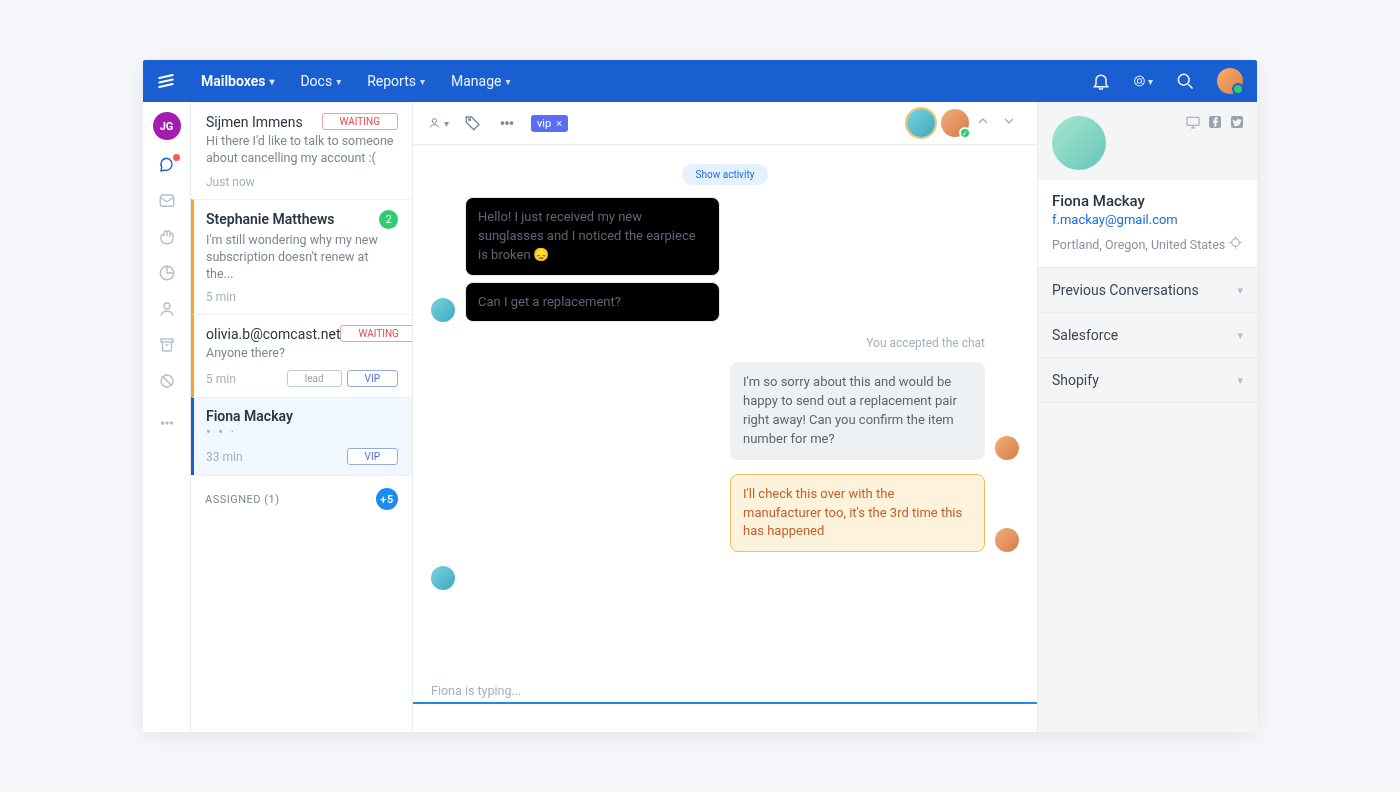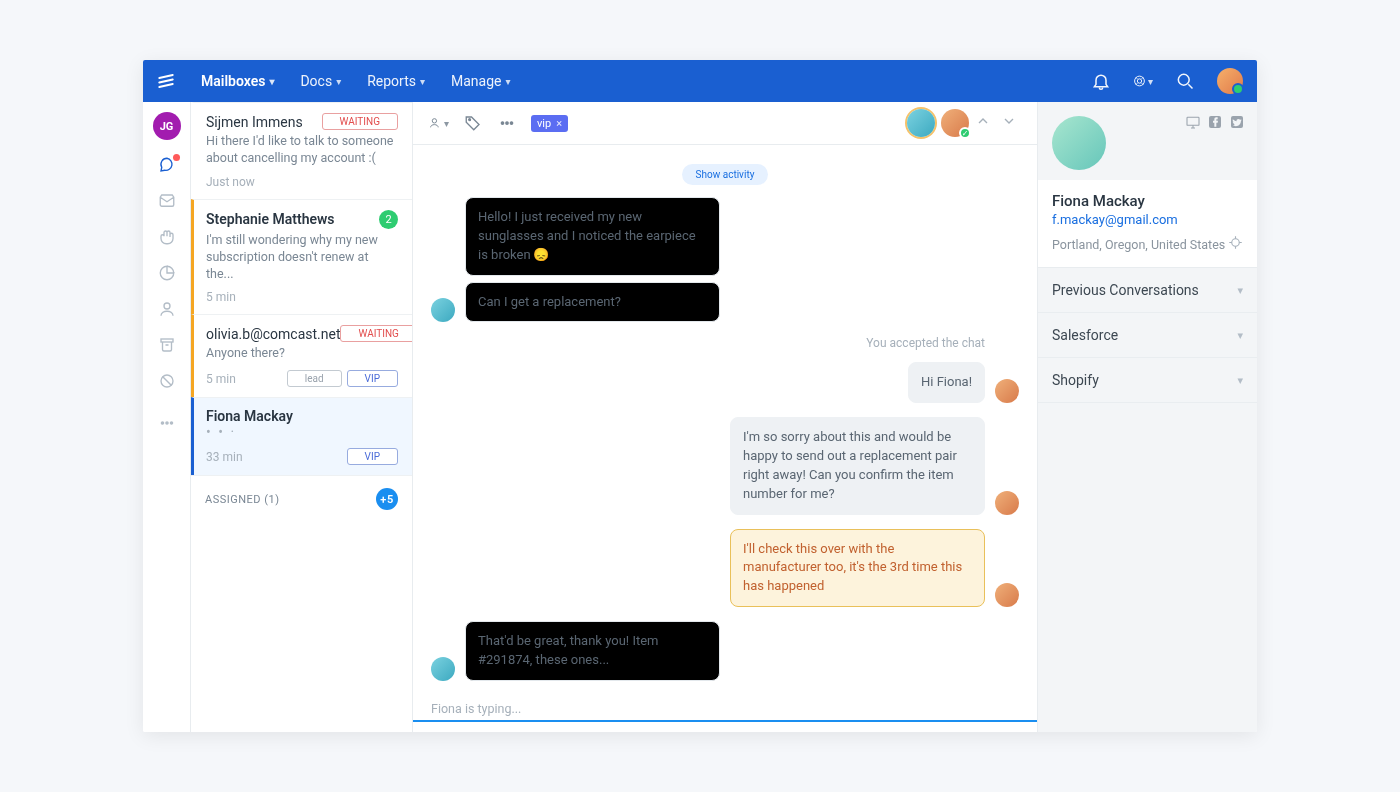--- a/index.html
+++ b/index.html
@@ -316,42 +316,33 @@
             <div class="bub-stack">
               <div class="bubble">Hello! I just received my new sunglasses and I noticed the earpiece is broken 😞</div>
               <div class="bubble">Can I get a replacement?</div>
             </div>
           </div>
 
           <div class="sys-line">You accepted the chat</div>
 
           <div class="row right">
             <div class="bub-stack">
-                <div class="bubble ltgrey">Hi Fiona!</div>
-              </div>
-            <span class="bub-av" style="background:linear-gradient(135deg,#f0b07a,#d87a4a)"></span>
-          </div>
-          <div class="row right">
-            <div class="bub-stack">
                 <div class="bubble ltgrey">I'm so sorry about this and would be happy to send out a replacement pair right away! Can you confirm the item number for me?</div>
               </div>
             <span class="bub-av" style="background:linear-gradient(135deg,#f0b07a,#d87a4a)"></span>
           </div>
           <div class="row right">
             <div class="bub-stack">
                 <div class="bubble note">I'll check this over with the manufacturer too, it's the 3rd time this has happened</div>
               </div>
             <span class="bub-av" style="background:linear-gradient(135deg,#f0b07a,#d87a4a)"></span>
           </div>
 
           <div class="row left">
             <span class="bub-av"></span>
-            <div class="bub-stack">
-                <div class="bubble">That'd be great, thank you! Item #291874, these ones...</div>
-              </div>
           </div>
         </div>
 
         <div class="typing">Fiona is typing...</div>
         <div class="compose">
           
           
         </div>
       </div>
 

